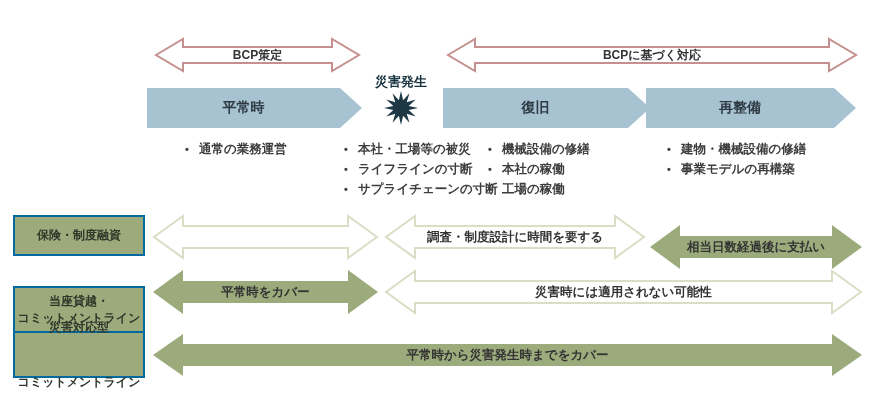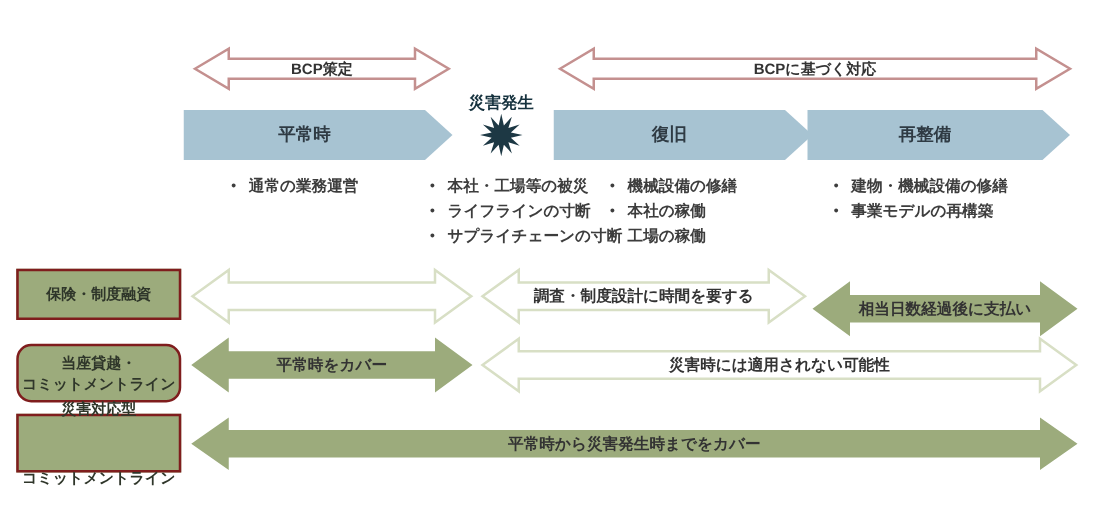--- a/index.html
+++ b/index.html
@@ -21,21 +21,21 @@
   }
   .bullet-col{display:flex;flex-direction:column;}
   .bullet-row{display:flex;align-items:flex-start;height:20px;}
   .bullet-dot{
     font-weight:700;font-size:11px;color:#3d3d3d;width:14px;flex:0 0 14px;line-height:20px;
   }
   .bullet-text{
     font-weight:700;font-size:12.5px;color:#3d3d3d;line-height:20px;white-space:nowrap;text-align:center;
   }
   .row-label-box{
-    background:#9cab7c;border:2px solid #7f1d1d;box-sizing:border-box;
+    background:#9cab7c;border:2px solid #0369a1;box-sizing:border-box;
     display:flex;flex-direction:column;align-items:center;justify-content:center;
     font-weight:700;font-size:12px;color:#2f362a;line-height:1.35;text-align:center;
   }
 </style>
 </head>
 <body>
 
 <div class="canvas">
 
   <div class="abs" style="left:155px;top:38px;width:205px;height:34px;">
@@ -143,21 +143,21 @@
     </svg>
     <div class="arrow-label">調査・制度設計に時間を要する</div>
   </div>
   <div class="abs" style="left:650px;top:225px;width:212px;height:44px;">
     <svg width="212" height="44" viewBox="0 0 212 44">
       <polygon points="0,22 30,0 30,11 182,11 182,0 212,22 182,44 182,33 30,33 30,44" fill="#9cab7c"></polygon>
     </svg>
     <div class="arrow-label">相当日数経過後に支払い</div>
   </div>
 
-  <div class="abs row-label-box" style="left:13px;top:275px;width:132px;height:47px;border-radius:12px;">
+  <div class="abs row-label-box" style="left:13px;top:286px;width:132px;height:47px;">
     <div>当座貸越・</div>
     <div>コミットメントライン</div>
   </div>
   <div class="abs" style="left:153px;top:270px;width:225px;height:44px;">
     <svg width="225" height="44" viewBox="0 0 225 44">
       <polygon points="0,22 30,0 30,11 195,11 195,0 225,22 195,44 195,33 30,33 30,44" fill="#9cab7c"></polygon>
     </svg>
     <div class="arrow-label">平常時をカバー</div>
   </div>
   <div class="abs" style="left:385px;top:270px;width:477px;height:44px;">

